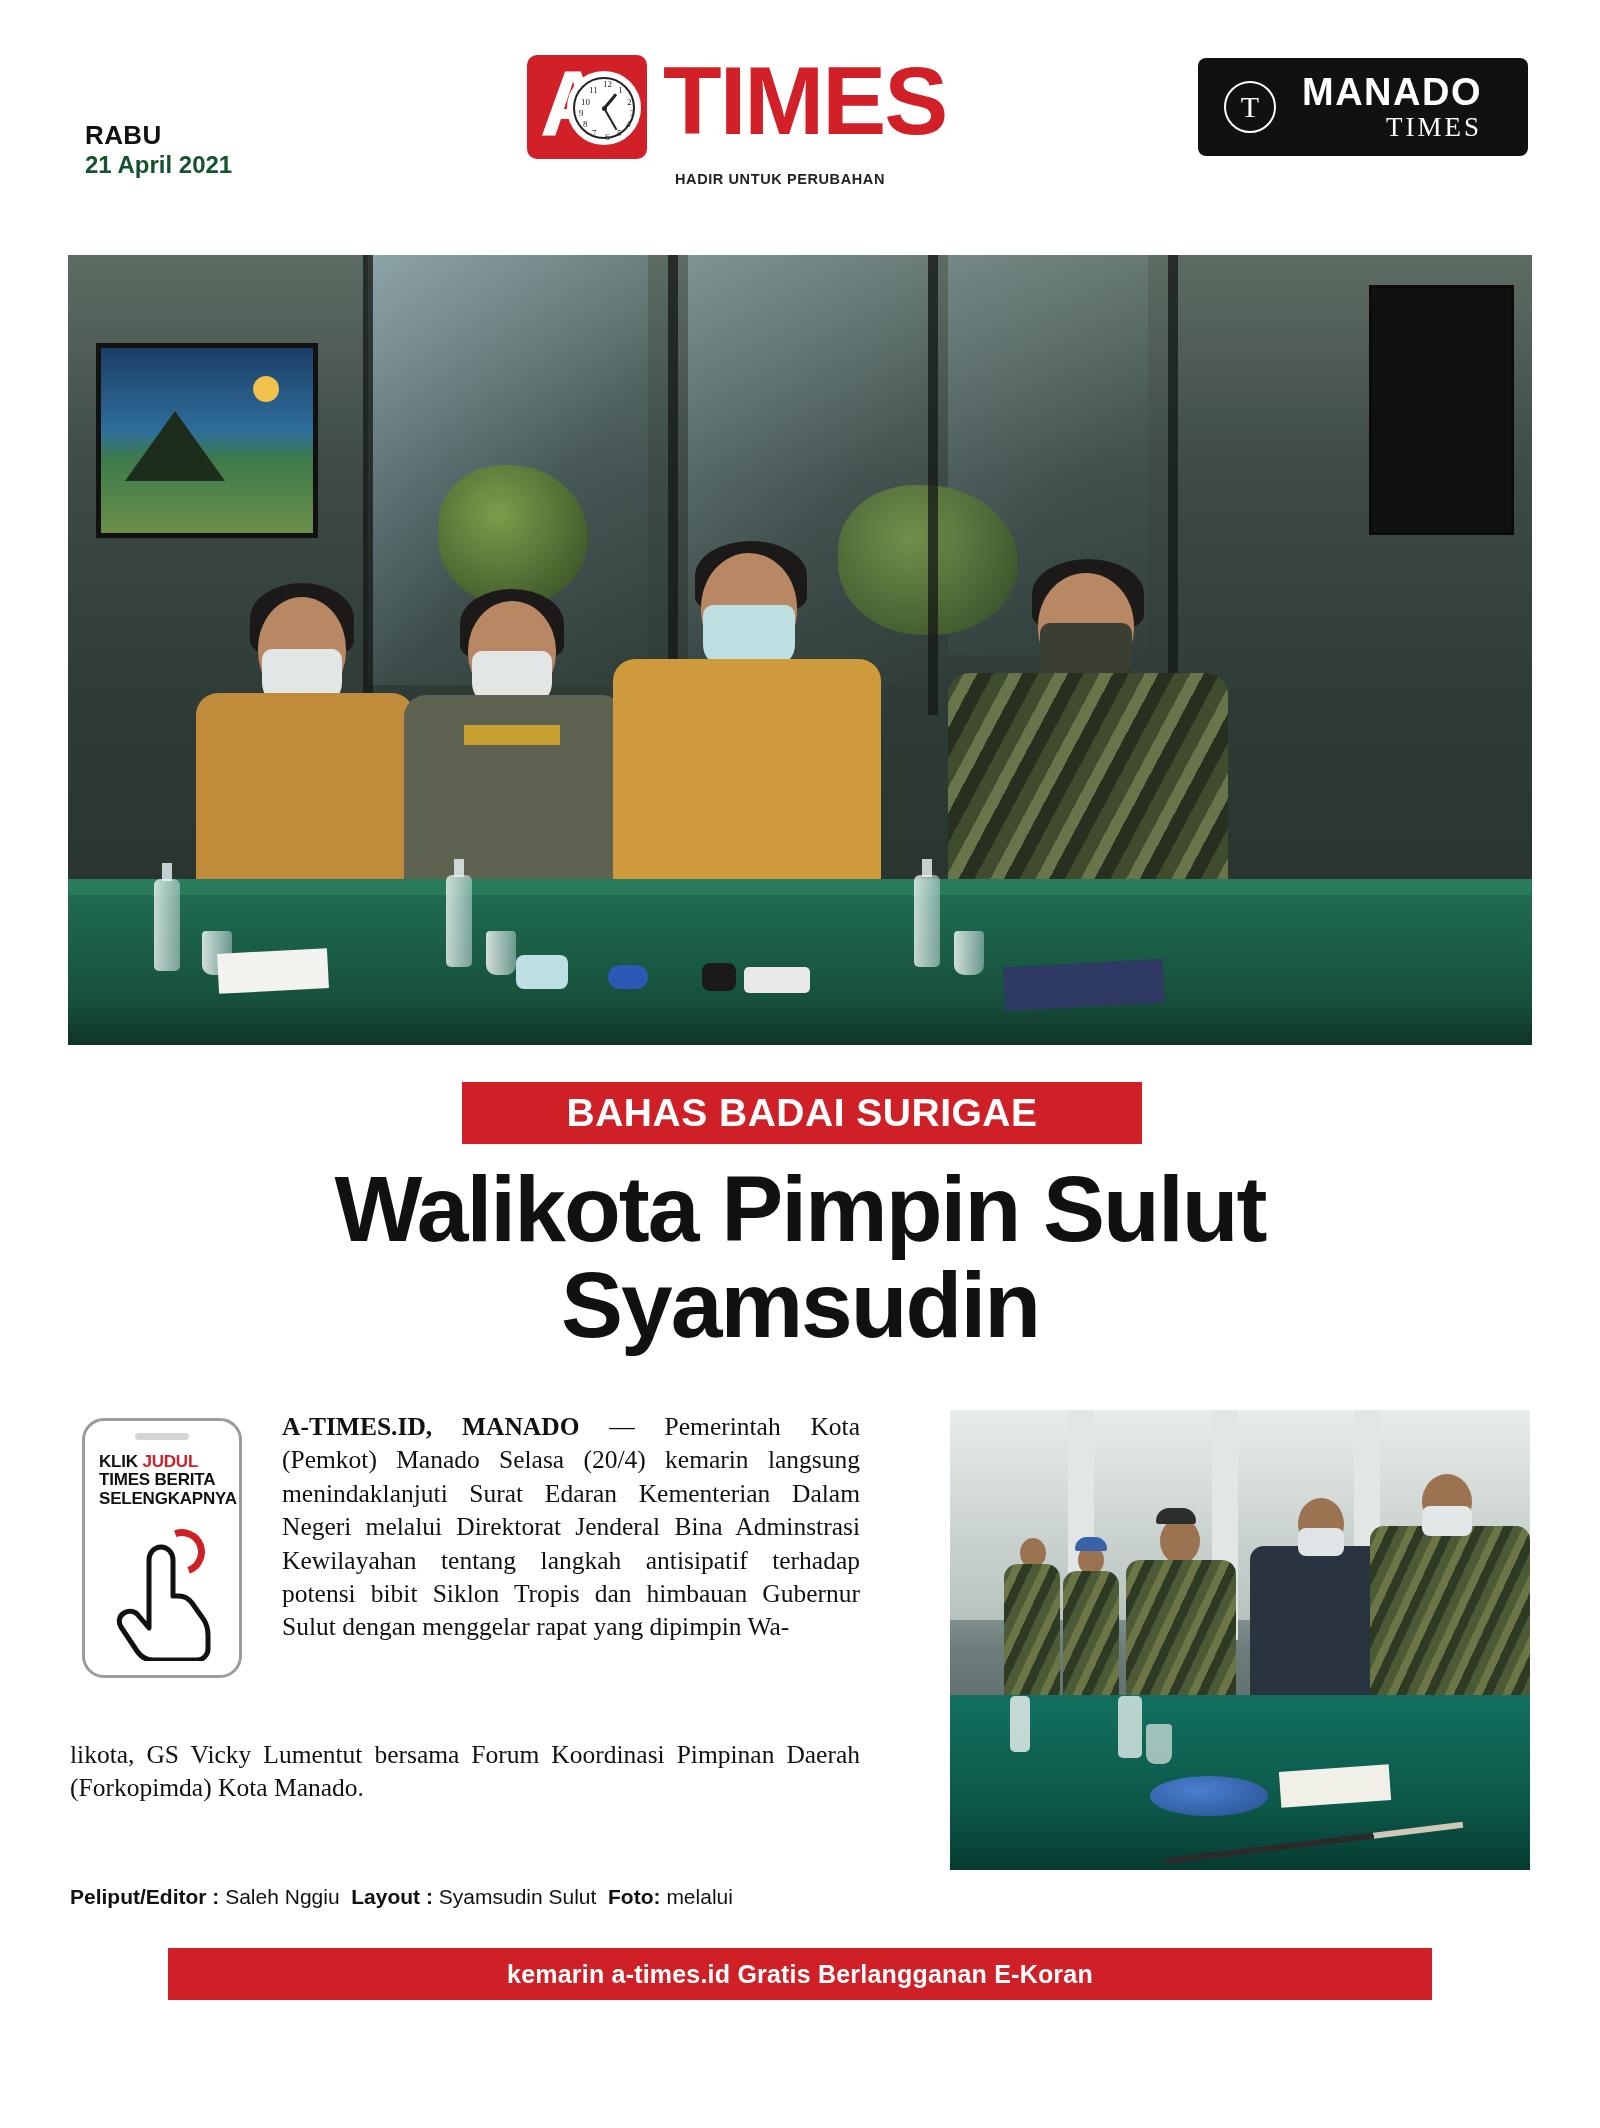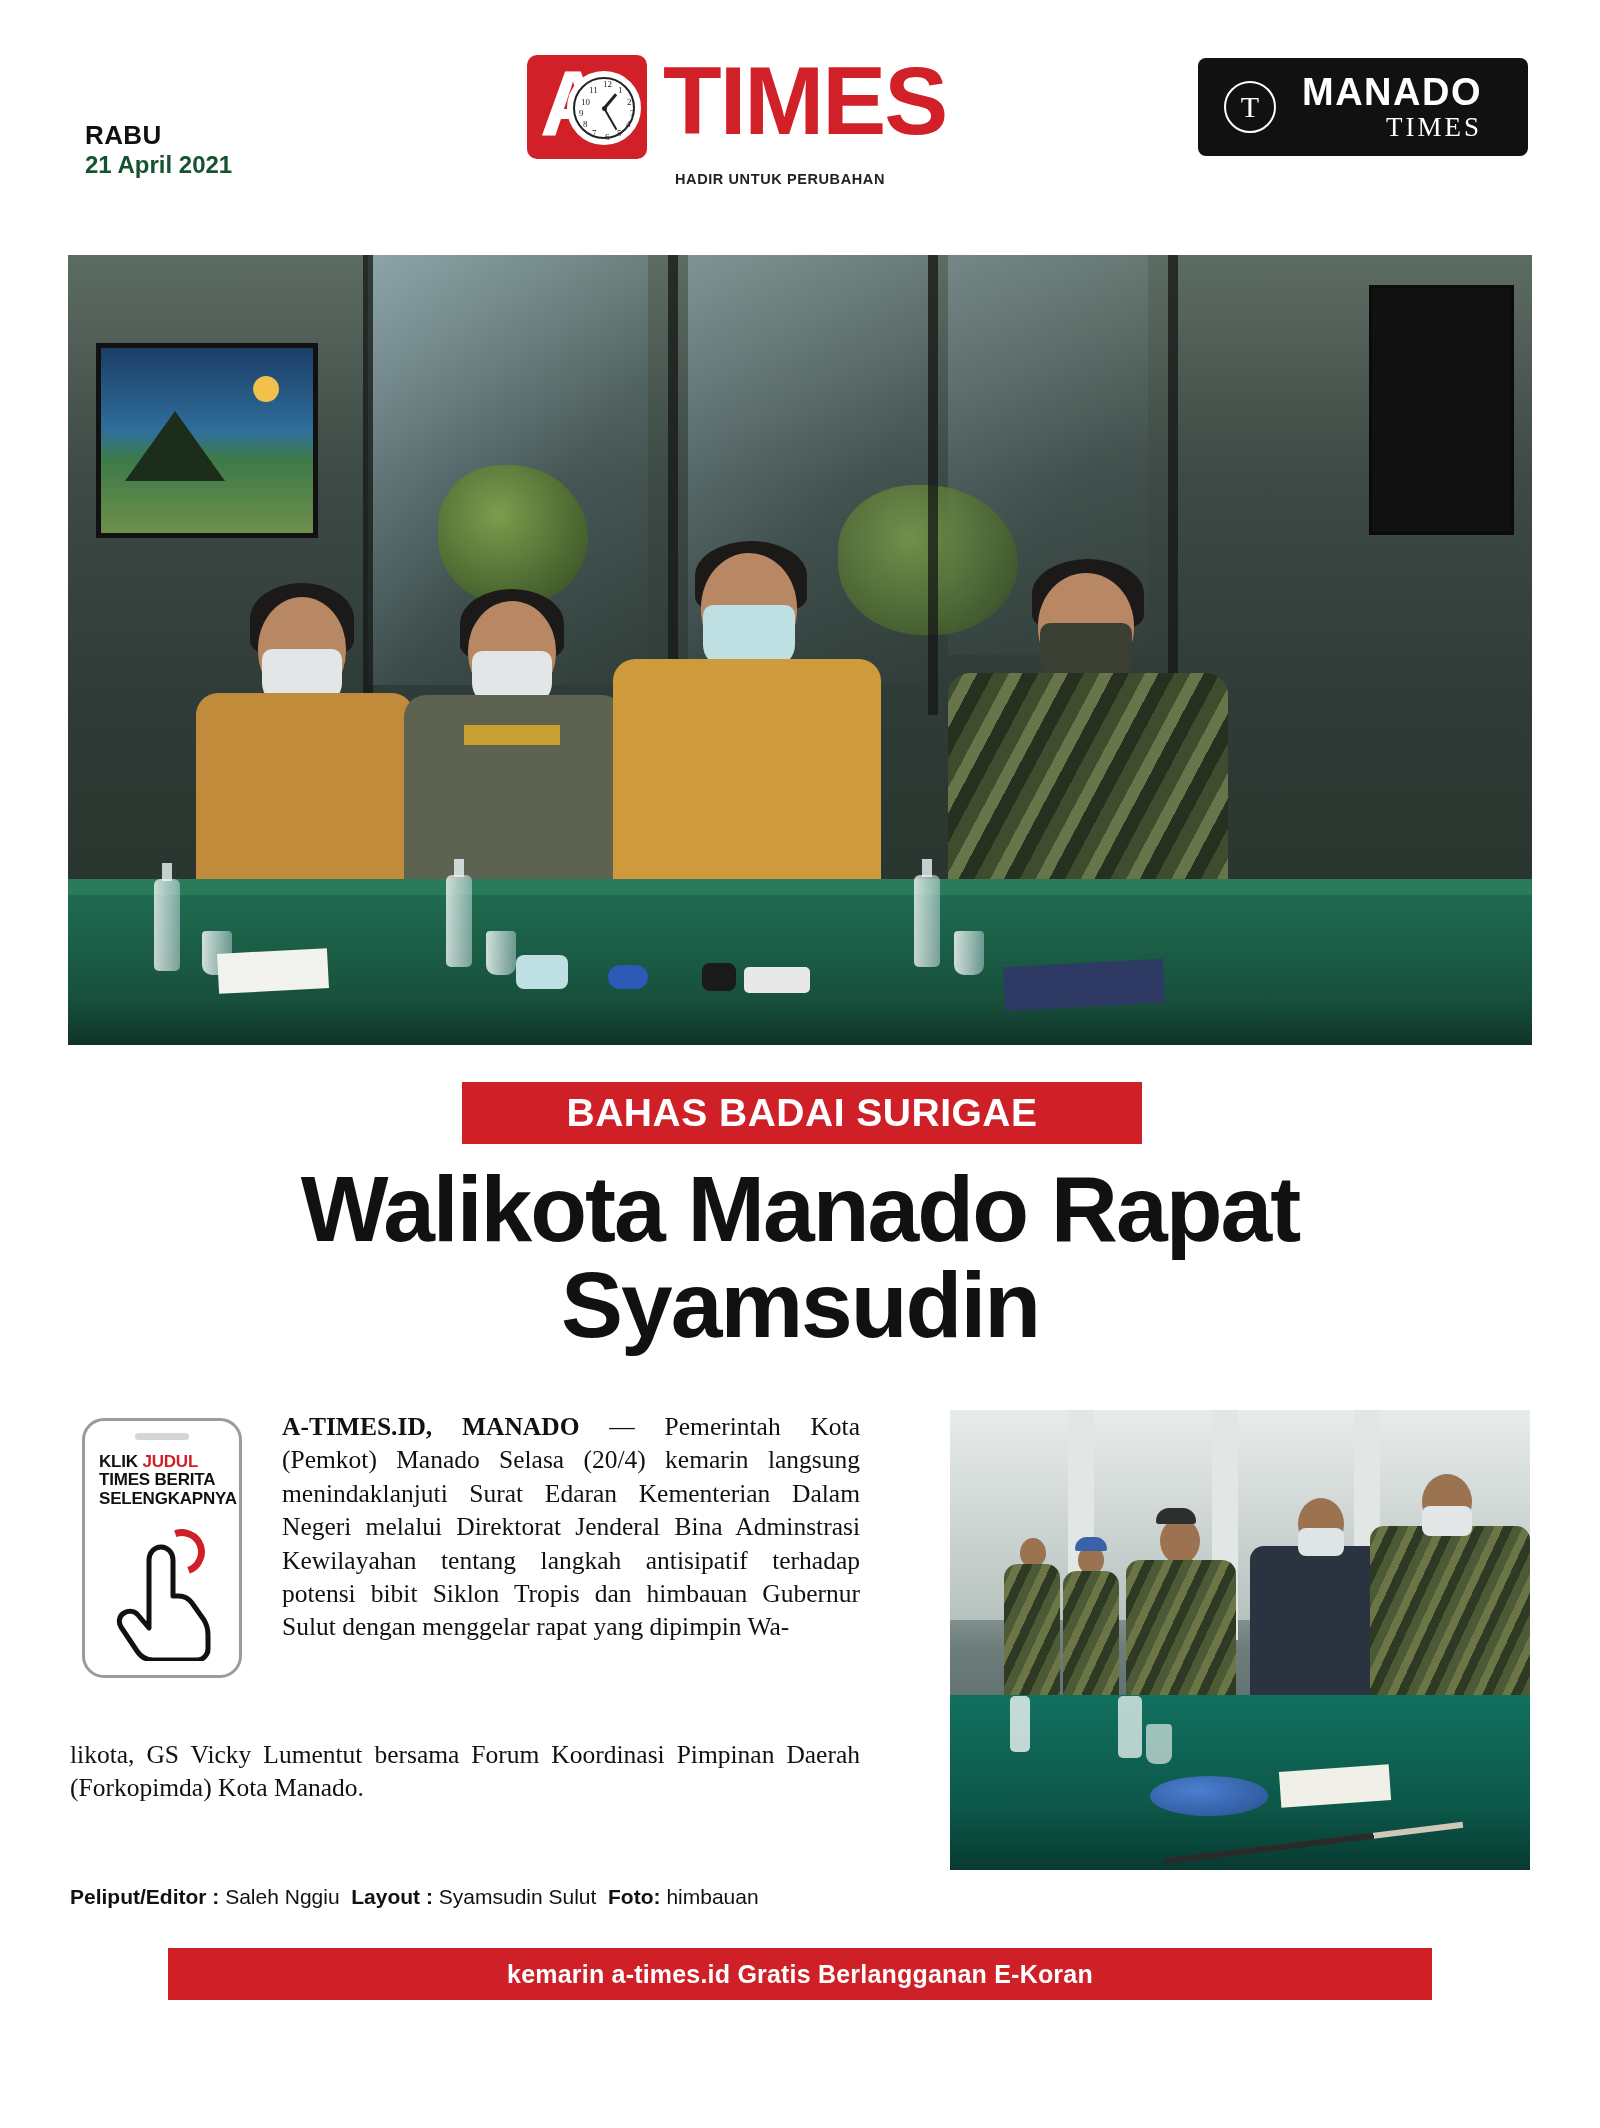--- a/index.html
+++ b/index.html
@@ -595,21 +595,21 @@
     <div style="position:absolute;left:540px;bottom:56px;width:40px;height:24px;border-radius:12px;background:#2b59b5;"></div>
     <div style="position:absolute;left:634px;bottom:54px;width:34px;height:28px;border-radius:8px;background:#1a1a1a;"></div>
     <div style="position:absolute;left:676px;bottom:52px;width:66px;height:26px;border-radius:5px;background:#e8e8e8;"></div>
     <div style="position:absolute;left:448px;bottom:56px;width:52px;height:34px;border-radius:8px;background:#bfe0e2;"></div>
   </div>
 
   <div class="kicker">
     <span>BAHAS BADAI SURIGAE</span>
   </div>
   <div class="headline">
-    <div>Walikota Manado Rapat</div>
+    <div>Walikota Pimpin Sulut</div>
     <div>Syamsudin</div>
   </div>
 
   <div class="body-area">
 
     <div class="klik-box">
       <div class="klik-notch"></div>
       <div class="klik-text">
         <span>KLIK</span>
         <span class="red">JUDUL</span><br>
@@ -670,20 +670,20 @@
       <div style="position:absolute;left:330px;bottom:66px;width:110px;height:36px;background:#f0efe8;transform:rotate(-4deg);"></div>
     </div>
   </div>
 
   <div class="credits">
     <b>Peliput/Editor :</b>
     <span>Saleh Nggiu</span>&nbsp;
     <b>Layout :</b>
     <span>Syamsudin Sulut</span>&nbsp;
     <b>Foto:</b>
-    <span>himbauan</span>
+    <span>melalui</span>
   </div>
 
   <div class="footer-bar">
     <span>kemarin a-times.id Gratis Berlangganan E-Koran</span>
   </div>
 
 </div>
 
 </body></html>

